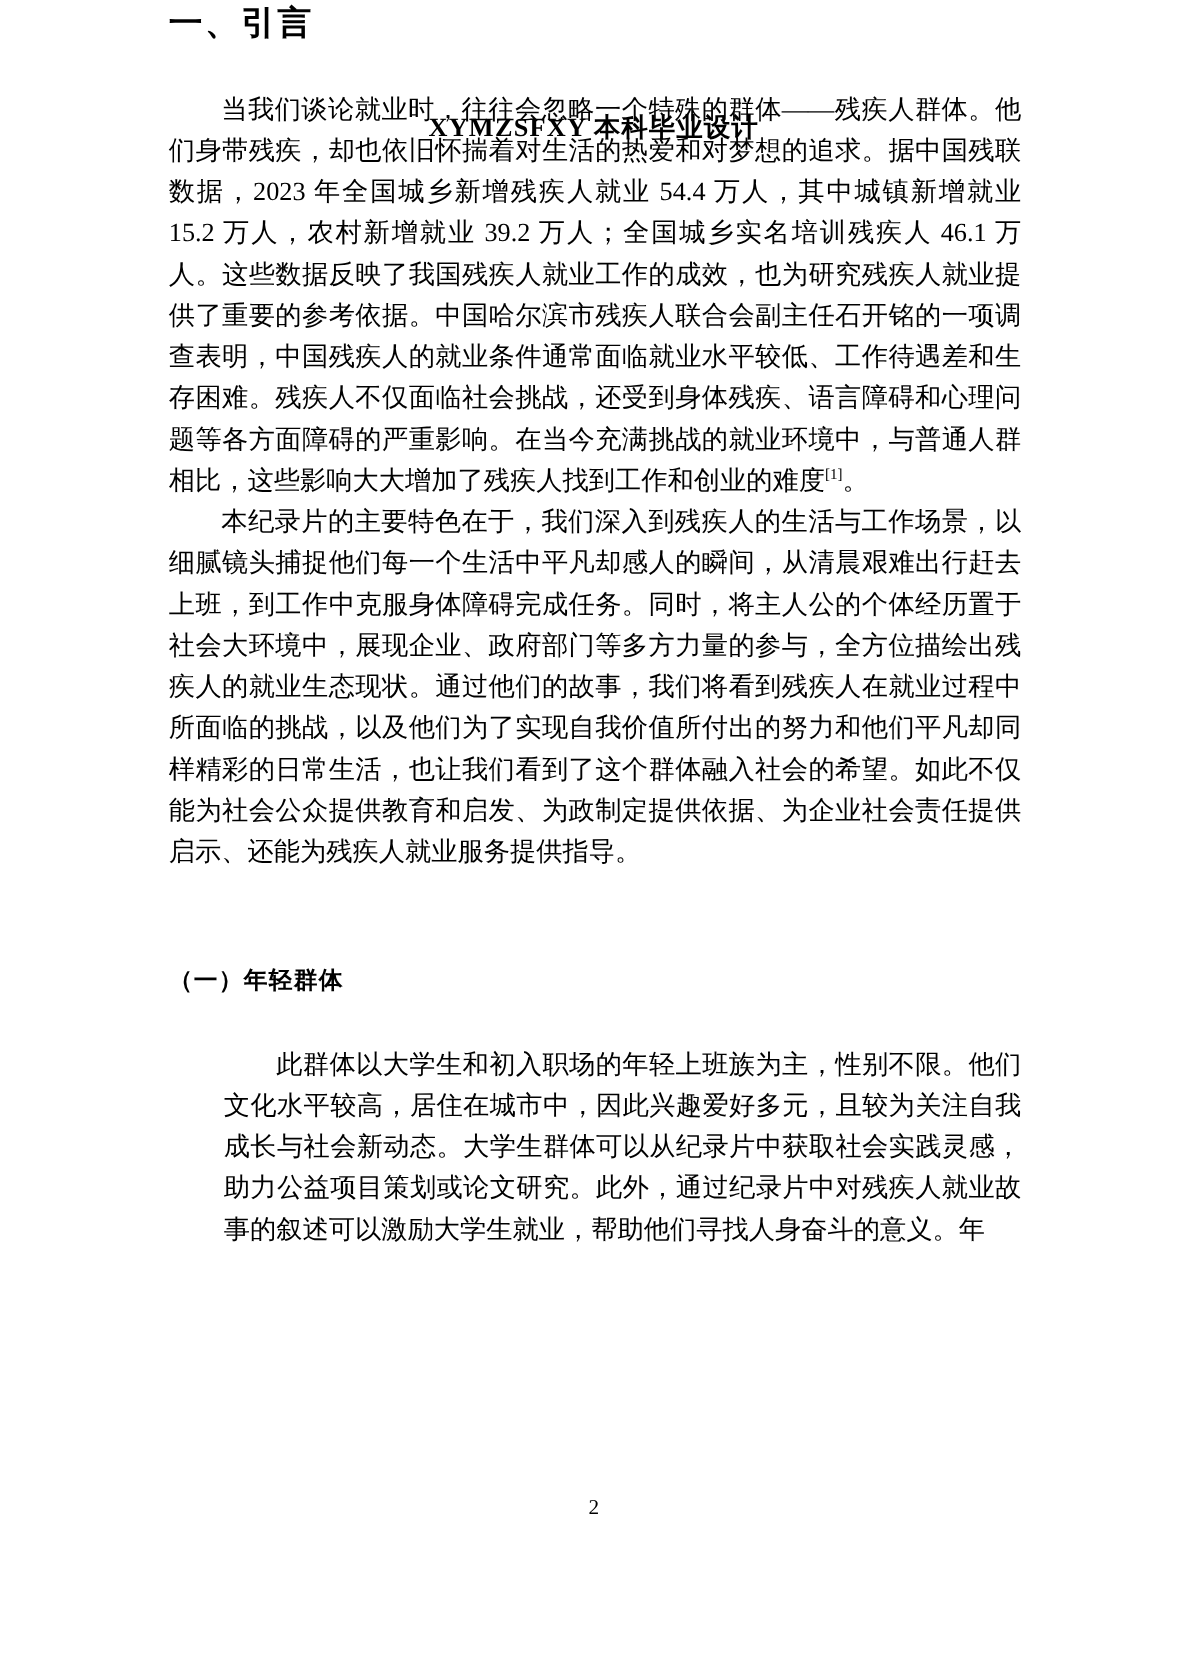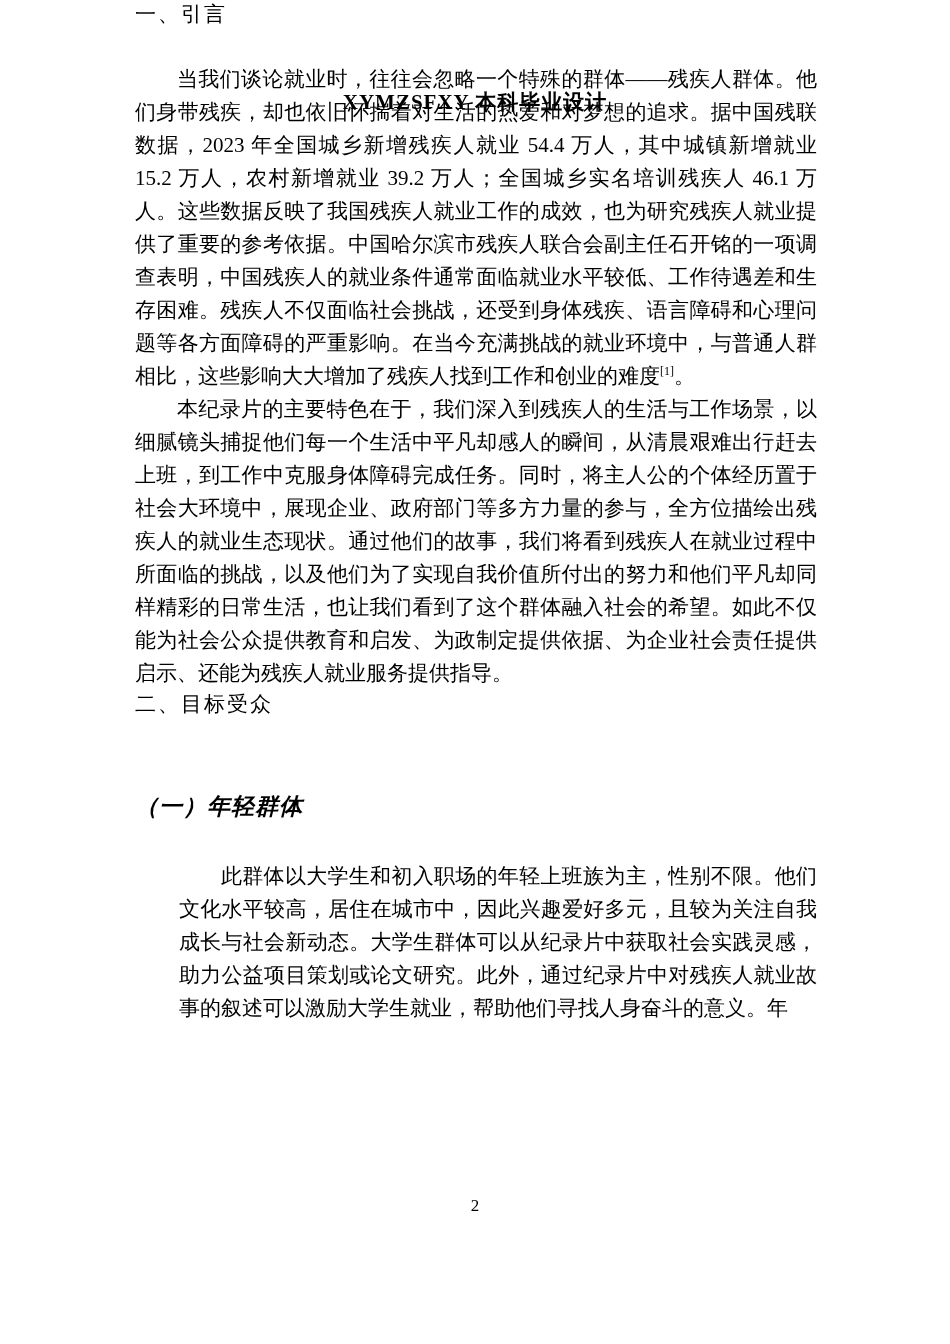--- a/index.html
+++ b/index.html
@@ -36,34 +36,33 @@
   .page-header .latin {
     font-family: "Liberation Serif", serif;
     font-weight: bold;
   }
   .page-header .cn {
     font-weight: bold;
     font-family: Liberation Mono, monospace;
   }
   h1.sec-heading {
     font-family: "Liberation Sans", sans-serif;
-    font-weight: normal;
-    font-size: 21px;
+    font-weight: bold;
+    font-size: 27px;
     margin: 0;
     letter-spacing: 2px;
   }
   .heading-1 { margin-top: 190px; }
   .heading-2 { margin-top: 52px; }
   h2.subsec-heading {
     font-family: "Liberation Sans", sans-serif;
     font-weight: bold;
-    font-size: 23px;
+    font-size: 19px;
     margin: 73px 0 0 0;
     letter-spacing: 1px;
-    font-style: italic;
   }
   p.body-par {
     font-size: 21px;
     line-height: 33px;
     text-align: justify;
     text-justify: inter-ideograph;
     text-indent: 2em;
     margin: 0;
   }
   p.first-par { margin-top: 35px; }
@@ -93,21 +92,20 @@
   </div>
 
   <div class="content">
 
     <h1 class="sec-heading heading-1">一、引言</h1>
 
     <p class="body-par first-par"><span>当我们谈论就业时，往往会忽略一个特殊的群体——残疾人群体。他们身带残疾，却也依旧怀揣着对生活的热爱和对梦想的追求。据中国残联数据，2023 年全国城乡新增残疾人就业 54.4 万人，其中城镇新增就业 15.2 万人，农村新增就业 39.2 万人；全国城乡实名培训残疾人 46.1 万人。这些数据反映了我国残疾人就业工作的成效，也为研究残疾人就业提供了重要的参考依据。中国哈尔滨市残疾人联合会副主任石开铭的一项调查表明，中国残疾人的就业条件通常面临就业水平较低、工作待遇差和生存困难。残疾人不仅面临社会挑战，还受到身体残疾、语言障碍和心理问题等各方面障碍的严重影响。在当今充满挑战的就业环境中，与普通人群相比，这些影响大大增加了残疾人找到工作和创业的难度</span><sup class="footnote">[1]</sup><span>。</span></p>
 
     <p class="body-par">本纪录片的主要特色在于，我们深入到残疾人的生活与工作场景，以细腻镜头捕捉他们每一个生活中平凡却感人的瞬间，从清晨艰难出行赶去上班，到工作中克服身体障碍完成任务。同时，将主人公的个体经历置于社会大环境中，展现企业、政府部门等多方力量的参与，全方位描绘出残疾人的就业生态现状。通过他们的故事，我们将看到残疾人在就业过程中所面临的挑战，以及他们为了实现自我价值所付出的努力和他们平凡却同样精彩的日常生活，也让我们看到了这个群体融入社会的希望。如此不仅能为社会公众提供教育和启发、为政制定提供依据、为企业社会责任提供启示、还能为残疾人就业服务提供指导。</p>
 
-    <h1 class="sec-heading heading-2">二、目标受众</h1>
 
     <h2 class="subsec-heading">（一）年轻群体</h2>
 
     <p class="body-par after-subhead">此群体以大学生和初入职场的年轻上班族为主，性别不限。他们文化水平较高，居住在城市中，因此兴趣爱好多元，且较为关注自我成长与社会新动态。大学生群体可以从纪录片中获取社会实践灵感，助力公益项目策划或论文研究。此外，通过纪录片中对残疾人就业故事的叙述可以激励大学生就业，帮助他们寻找人身奋斗的意义。年</p>
 
   </div>
 
   <div class="page-footer">2</div>
 
 </div>

